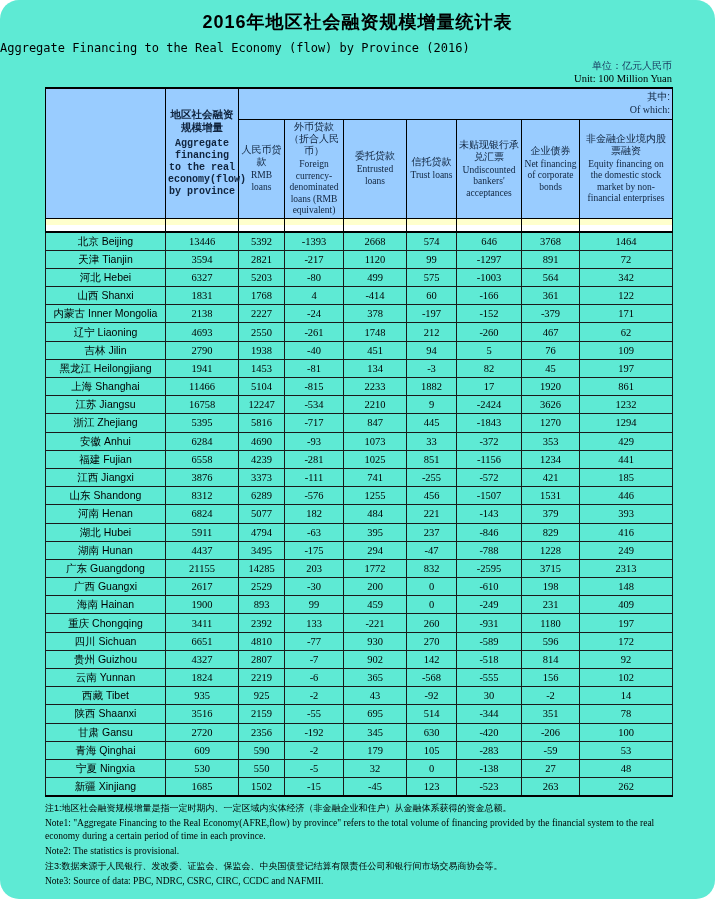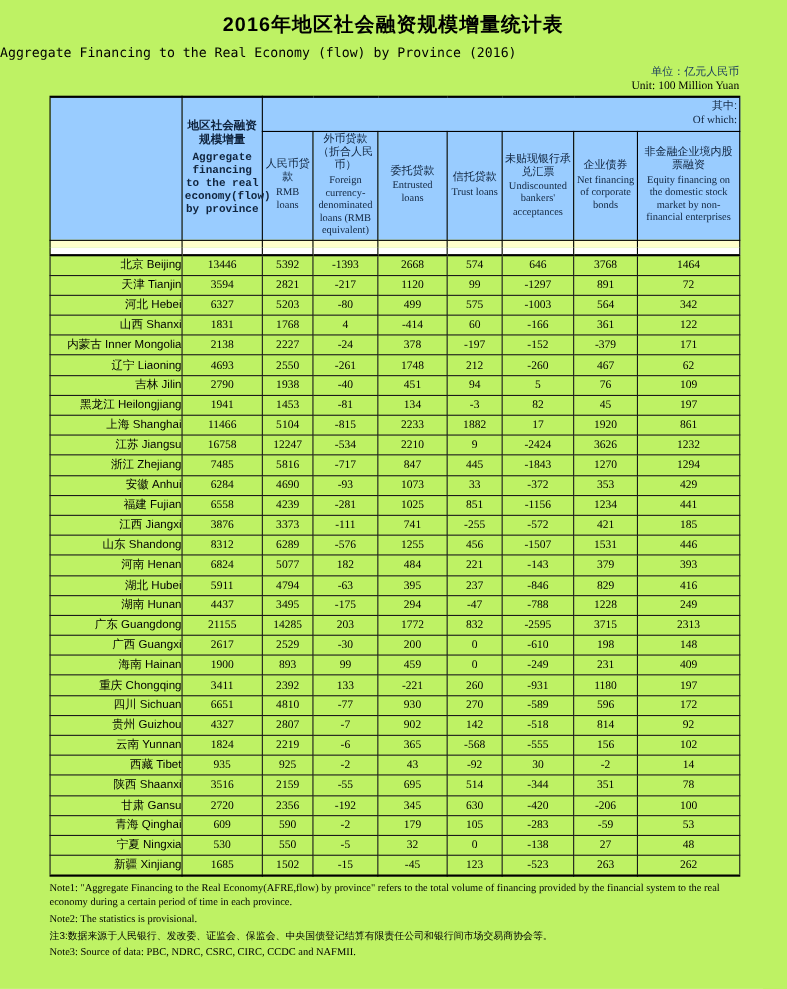--- a/index.html
+++ b/index.html
@@ -1,19 +1,20 @@
 <!DOCTYPE html>
 <html style="--header-bg: #99CCFF; --stripe-bg: #FFFFCC; --unit-color: #17375E;"><head>
 <meta charset="utf-8">
 <style>
   html,body { margin:0; padding:0; background:#ffffff; }
   .page {
-    width:715px; height:899px; background:#bef264; overflow:hidden;
+    width:715px; height:899px; background:#5eead4; overflow:hidden;
     font-family:"Liberation Sans", sans-serif; color:#000;
     position:relative;
+    border-radius:19px;
   }
   .title {
     text-align:center; font-weight:bold; font-size:18px;
     padding-top:10px; letter-spacing:1px;
   }
   .subtitle {
     font-family:"DejaVu Sans Mono", monospace;
     font-size:12px; margin-top:7px; font-weight:500;
   }
   .unit-block {
@@ -52,21 +53,21 @@
   }
   tr.stripe-white td {
     background:#fff; height:6px; padding:0;
     border-left:1px solid #000; border-right:1px solid #000;
     border-bottom:2px solid #000;
   }
   tbody.data td {
     border:1px solid #1a1a1a; height:17.2px; padding:0; line-height:17px;
     font-size:10.5px; overflow:hidden; white-space:nowrap;
   }
-  td.prov { text-align:right; padding-left:4px; }
+  td.prov { text-align:center; padding-left:4px; }
   td.val { text-align:center; font-family:"Liberation Serif", serif; }
 
   .notes { width:640px; margin:5px 0 0 45px; font-size:9px; }
   .note { line-height:13px; margin-top:2px; }
   .note-en { font-family:"Liberation Serif", serif; font-size:9.5px; }
 </style>
 </head>
 <body>
 
 <div class="page">
@@ -262,21 +263,21 @@
           <td class="val">12247</td>
           <td class="val">-534</td>
           <td class="val">2210</td>
           <td class="val">9</td>
           <td class="val">-2424</td>
           <td class="val">3626</td>
           <td class="val">1232</td>
         </tr>
         <tr>
           <td class="prov">浙江 Zhejiang</td>
-          <td class="val">7485</td>
+          <td class="val">5395</td>
           <td class="val">5816</td>
           <td class="val">-717</td>
           <td class="val">847</td>
           <td class="val">445</td>
           <td class="val">-1843</td>
           <td class="val">1270</td>
           <td class="val">1294</td>
         </tr>
         <tr>
           <td class="prov">安徽 Anhui</td>
@@ -495,19 +496,20 @@
           <td class="val">-45</td>
           <td class="val">123</td>
           <td class="val">-523</td>
           <td class="val">263</td>
           <td class="val">262</td>
         </tr>
       </tbody>
   </table>
 
   <div class="notes" id="notes">
+      <div class="note note-cn">注1:地区社会融资规模增量是指一定时期内、一定区域内实体经济（非金融企业和住户）从金融体系获得的资金总额。</div>
       <div class="note note-en">Note1: "Aggregate Financing to the Real Economy(AFRE,flow) by province" refers to the total volume of financing provided by the financial system to the real economy during a certain period of time in each province.</div>
       <div class="note note-en">Note2: The statistics is provisional.</div>
       <div class="note note-cn">注3:数据来源于人民银行、发改委、证监会、保监会、中央国债登记结算有限责任公司和银行间市场交易商协会等。</div>
       <div class="note note-en">Note3: Source of data: PBC, NDRC, CSRC, CIRC, CCDC and NAFMII.</div>
     </div>
 
 </div>
 
 </body></html>

